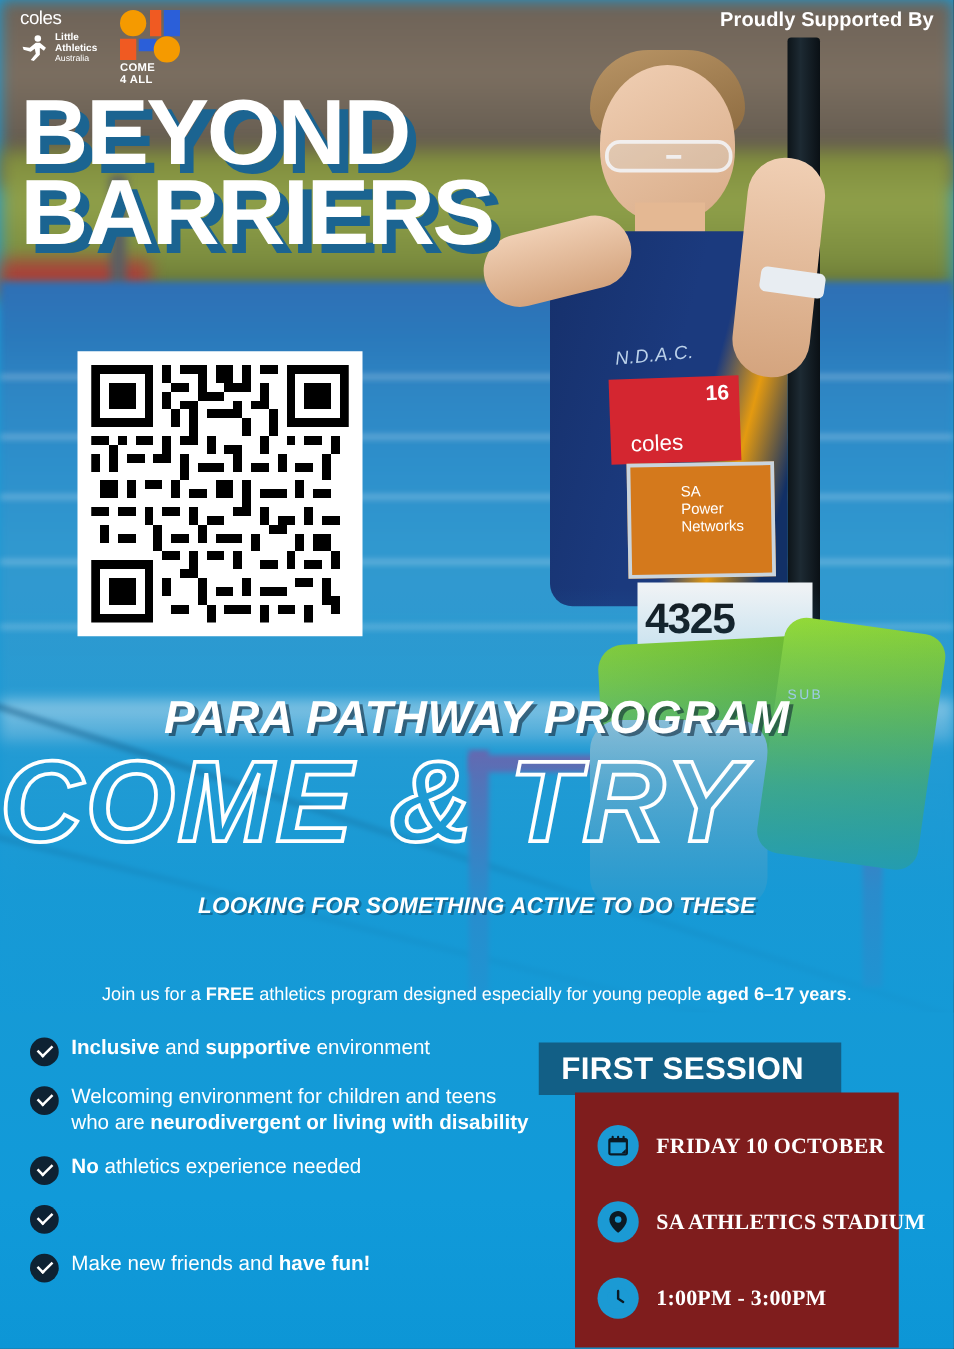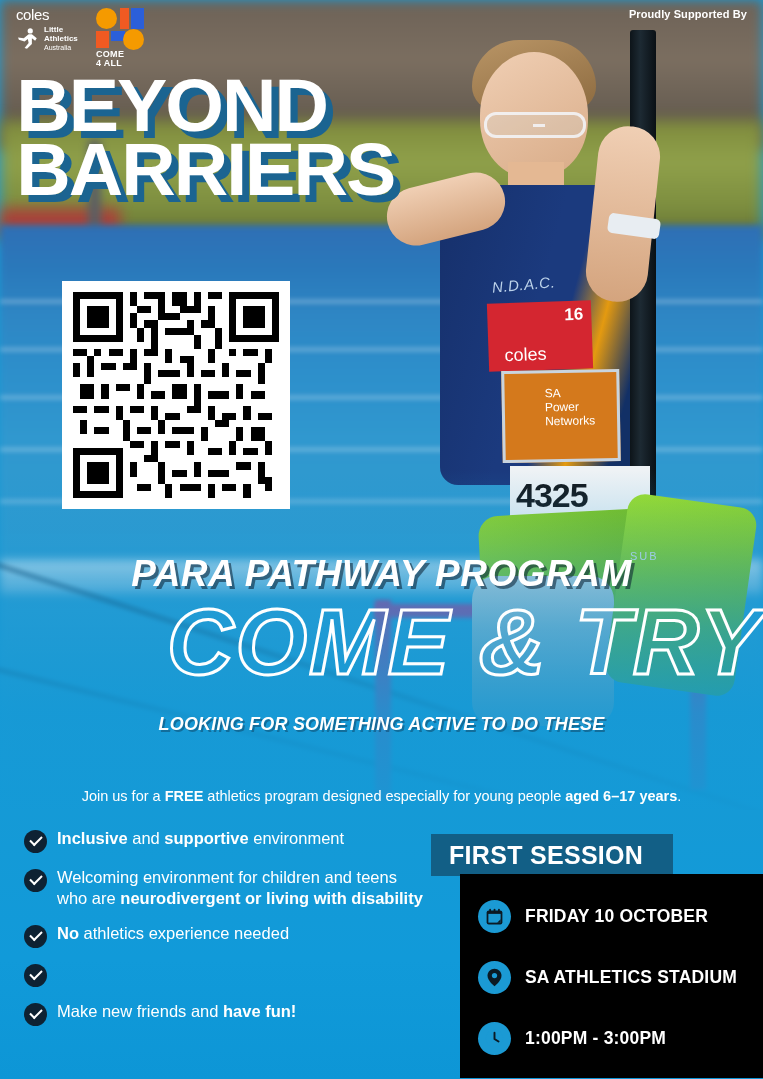--- a/index.html
+++ b/index.html
@@ -194,21 +194,21 @@
   .s4a-c1 { position:absolute; left:0; top:0; width:21px; height:21px; border-radius:50%; background:#F59A00; }
   .s4a-r1 { position:absolute; left:24px; top:0; width:9px; height:21px; background:#F05A22; }
   .s4a-r2 { position:absolute; left:35px; top:0; width:13px; height:21px; background:#2B5FD9; }
   .s4a-r3 { position:absolute; left:0; top:23px; width:13px; height:17px; background:#F05A22; }
   .s4a-r4 { position:absolute; left:15px; top:23px; width:14px; height:10px; background:#2B5FD9; }
   .s4a-c2 { position:absolute; left:27px; top:21px; width:21px; height:21px; border-radius:50%; background:#F59A00; }
   .s4a-label { color:#fff; font-size:9px; font-weight:bold; line-height:1.05; letter-spacing:.3px; margin-top:2px; }
 
   
   .hf { position:absolute; right:16px; top:8px; z-index:8; text-align:right; }
-  .hf-supported { color:#fff; font-size:11px; font-weight:bold; letter-spacing:.1px; }
+  .hf-supported { color:#fff; font-size:16px; font-weight:bold; letter-spacing:.1px; }
   .hf-row { display:flex; align-items:center; gap:7px; margin-top:7px; justify-content:flex-end; }
   .hf-mark { width:40px; height:40px; flex:none; }
   .hf-name { color:#fff; font-size:17px; line-height:1.02; text-align:left; }
 
   
   .hero {
     position:absolute; left:20px; top:74px; z-index:7;
     font-weight:bold; font-size:74px; line-height:.86;
     color:#ffffff; letter-spacing:-2px;
     text-shadow:7px 7px 0 #1b6491;
@@ -225,21 +225,21 @@
   .qr { width:100%; height:100%; display:block; }
 
   
   .ppp {
     position:absolute; left:0; right:0; top:553px; text-align:center; z-index:7;
     color:#fff; font-size:37px; font-weight:bold; font-style:italic;
     letter-spacing:.5px;
     text-shadow:3px 3px 0 rgba(8,30,48,.55);
   }
   .comeandtry {
-    position:absolute; left:0; right:0; top:594px; text-align:right; z-index:7;
+    position:absolute; left:0; right:0; top:594px; text-align:left; z-index:7;
     font-size:92px; font-weight:bold; font-style:italic; letter-spacing:2px;
     color:transparent;
     -webkit-text-stroke:3px #ffffff;
     line-height:1.05;
   }
 
   .looking {
     position:absolute; left:14px; right:14px; top:714px; text-align:center; z-index:7;
     color:#fff; font-size:18px; font-weight:bold; font-style:italic;
     line-height:1.18; letter-spacing:.2px;
@@ -267,22 +267,22 @@
   .btext b { font-weight:bold; }
 
   
   .session { position:absolute; left:431px; top:834px; z-index:7; }
   .sess-head {
     width:242px; height:42px; background:#125f86;
     color:#fff; font-size:25px; font-weight:bold; letter-spacing:.3px;
     display:flex; align-items:center; padding-left:18px;
   }
   .sess-body {
-    position:absolute; left:29px; top:40px; width:303px; height:204px;
-    background:#000000; padding:26px 0 0 18px;
+    position:absolute; left:29px; top:40px; width:259px; height:204px;
+    background:#7f1d1d; padding:26px 0 0 18px;font-family:Liberation Serif, serif;
   }
   .sess-row { display:flex; align-items:center; gap:14px; margin-bottom:28px; }
   .sess-ico {
     flex:none; width:33px; height:33px; border-radius:50%; background:#1b9ad4;
     display:flex; align-items:center; justify-content:center;
   }
   .sess-txt { color:#fff; font-size:17.5px; font-weight:bold; letter-spacing:.2px; white-space:nowrap; }
 </style>
 </head>
 <body>

